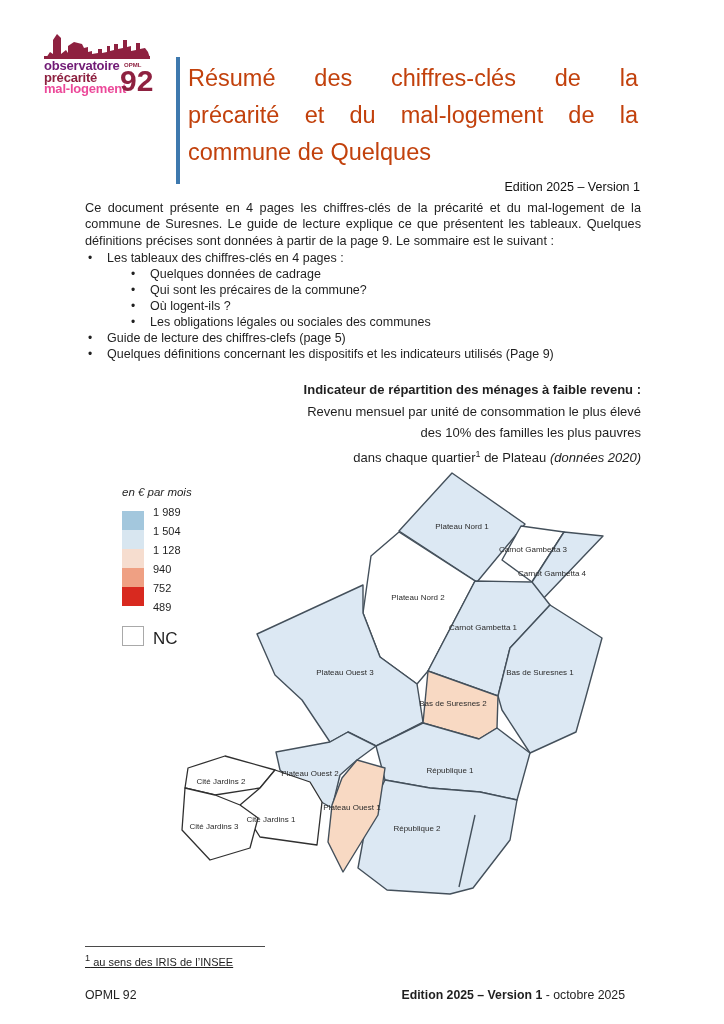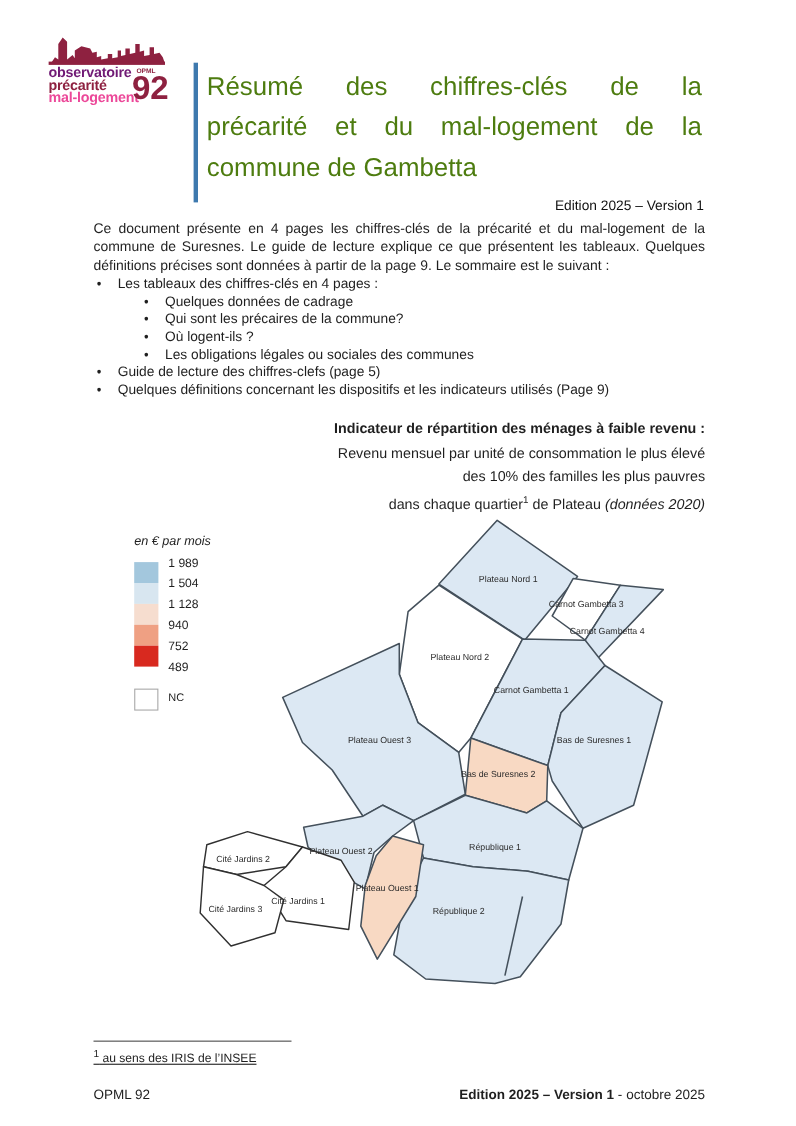--- a/index.html
+++ b/index.html
@@ -38,33 +38,33 @@
   #map-heading sup{font-size:9px;}
   .it{font-style:italic;}
   
   #legend{left:122px;top:486px;width:120px;}
   #legend-title{font-style:italic;font-size:11.5px;margin-bottom:8px;}
   #legend-ramp{position:relative;height:100px;}
   .sw{position:absolute;left:0;width:22px;height:19px;}
   .lv{position:absolute;left:31px;width:60px;font-size:11px;line-height:13px;}
   #legend-nc{position:relative;margin-top:20px;height:22px;}
   #nc-box{position:absolute;left:0;top:0;width:22px;height:20px;background:#ffffff;border:1px solid #a9a9a9;box-sizing:border-box;}
-  #nc-label{position:absolute;left:31px;top:3px;font-size:10px;}
+  #nc-label{position:absolute;left:31px;top:3px;font-size:17px;}
   
   #map{left:180px;top:470px;width:470px;height:430px;}
   #map svg{display:block;}
   #map polygon{stroke:#44505b;stroke-width:1.4;stroke-linejoin:round;}
   #map polygon.cj{stroke:#303030;stroke-width:1.3;}
   #map text{font-size:8px;fill:#2b2b2b;text-anchor:middle;}
   
   #footnote-rule{left:85px;top:946px;width:180px;border-top:1.6px solid #4a4a4a;}
   #footnote{left:85px;top:953px;width:400px;font-size:11px;text-decoration:underline;}
   #footer{left:85px;top:988px;width:556px;font-size:12.3px;}
   #footer-left{position:absolute;left:0;top:0;}
-  #footer-right{position:absolute;right:0;top:0;text-align:left;margin-left:48px;}
+  #footer-right{position:absolute;right:16px;top:0;text-align:left;margin-left:48px;}
   .bold{font-weight:bold;}
 </style>
 </head>
 <body>
 
 <div id="page">
 
   <div id="logo" class="abs">
     <svg class="logo-sky" viewBox="0 0 108 32">
       <g fill="#8e2140">
@@ -77,24 +77,24 @@
         <div style="color: #701a75;">observatoire</div>
         <div style="color: rgb(142, 33, 64);">précarité</div>
         <div style="color: #ec4899;">mal-logement</div>
       </div>
       <div class="logo-opml" style="color: rgb(142, 33, 64);">OPML</div>
       <div class="logo-92" style="color: rgb(142, 33, 64);">92</div>
     </div>
   </div>
 
   <div id="title-bar" class="abs" style="background: rgb(62, 121, 174);"></div>
-  <div id="title" class="abs" style="color: #4d7c0f;">
+  <div id="title" class="abs" style="color: #c2410c;">
     <div class="title-line stretch">Résumé des chiffres-clés de la</div>
     <div class="title-line stretch">précarité et du mal-logement de la</div>
-    <div class="title-line">commune de Gambetta</div>
+    <div class="title-line">commune de Quelques</div>
   </div>
   <div id="edition-top" class="abs">Edition 2025 – Version 1</div>
 
   <div id="intro" class="abs">Ce document présente en 4 pages les chiffres-clés de la précarité et du mal-logement de la commune de Suresnes. Le guide de lecture explique ce que présentent les tableaux. Quelques définitions précises sont données à partir de la page 9. Le sommaire est le suivant :</div>
 
   <div id="summary" class="abs">
     <div class="li l1"><span class="b">•</span><span>Les tableaux des chiffres-clés en 4 pages :</span></div>
     <div class="li l2"><span class="b">•</span><span>Quelques données de cadrage</span></div>
     <div class="li l2"><span class="b">•</span><span>Qui sont les précaires de la commune?</span></div>
     <div class="li l2"><span class="b">•</span><span>Où logent-ils ?</span></div>

